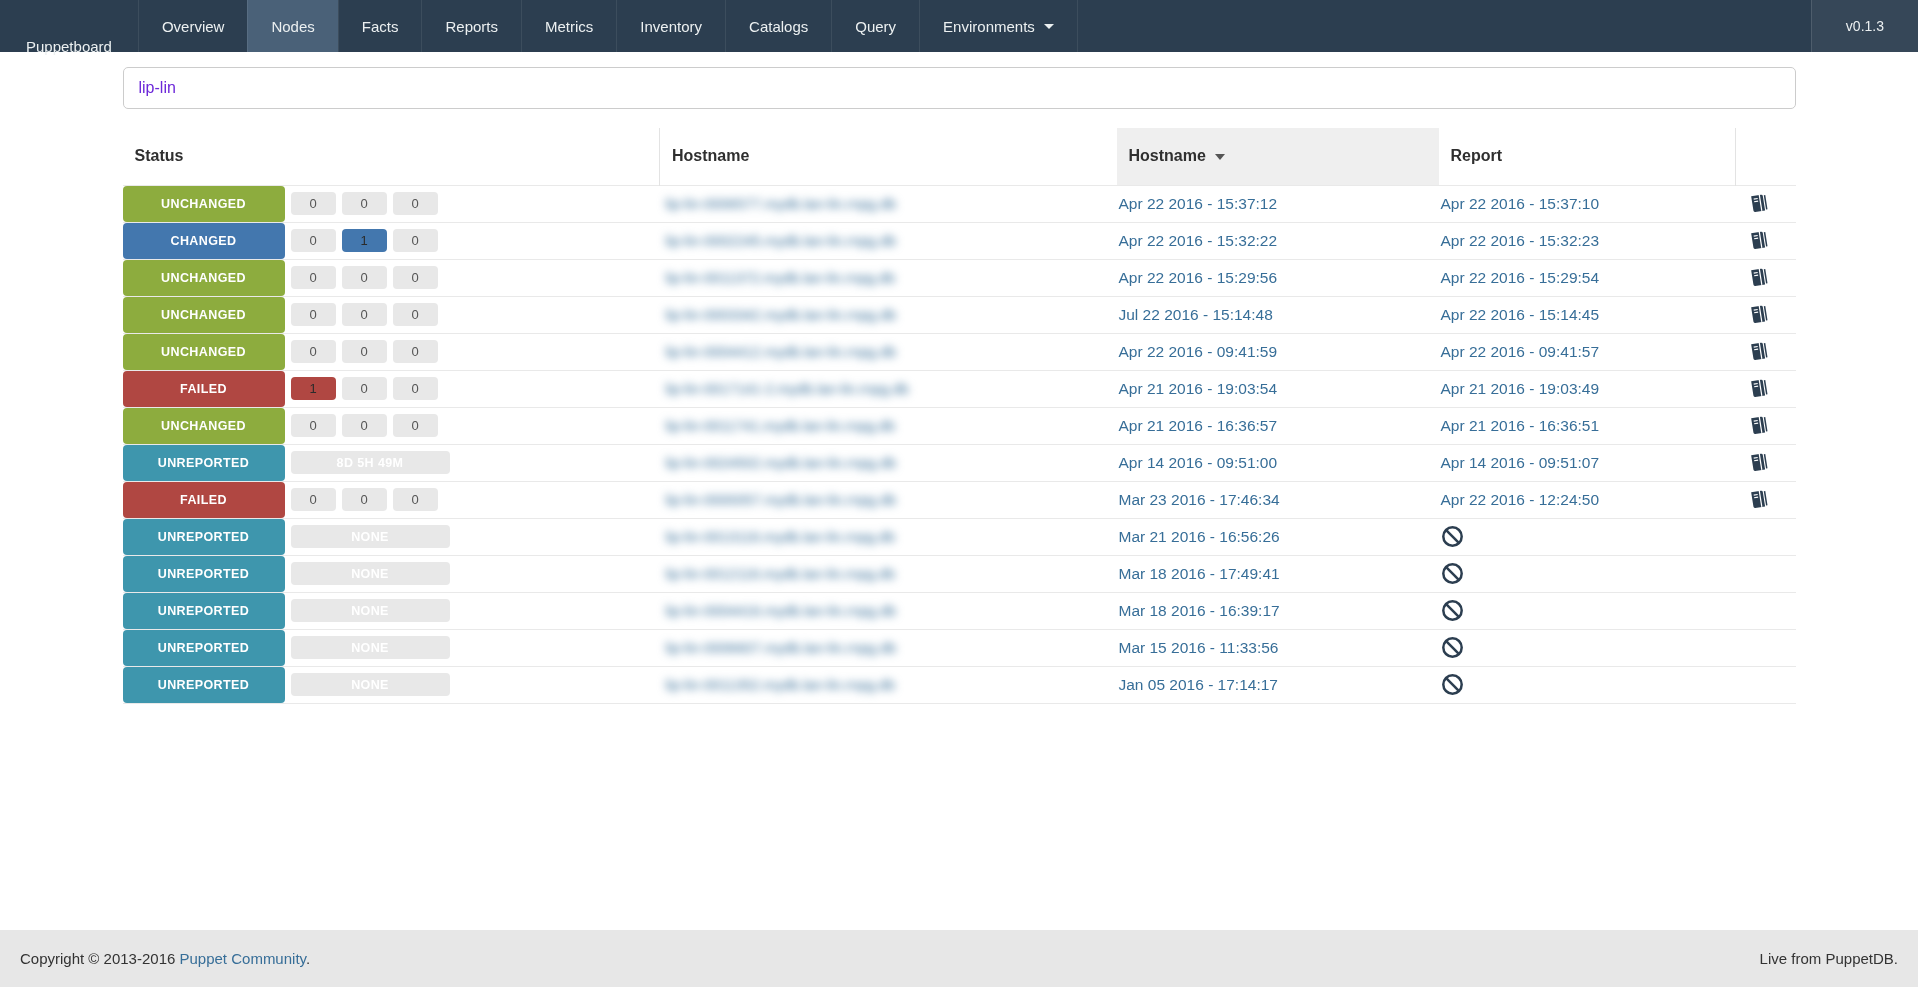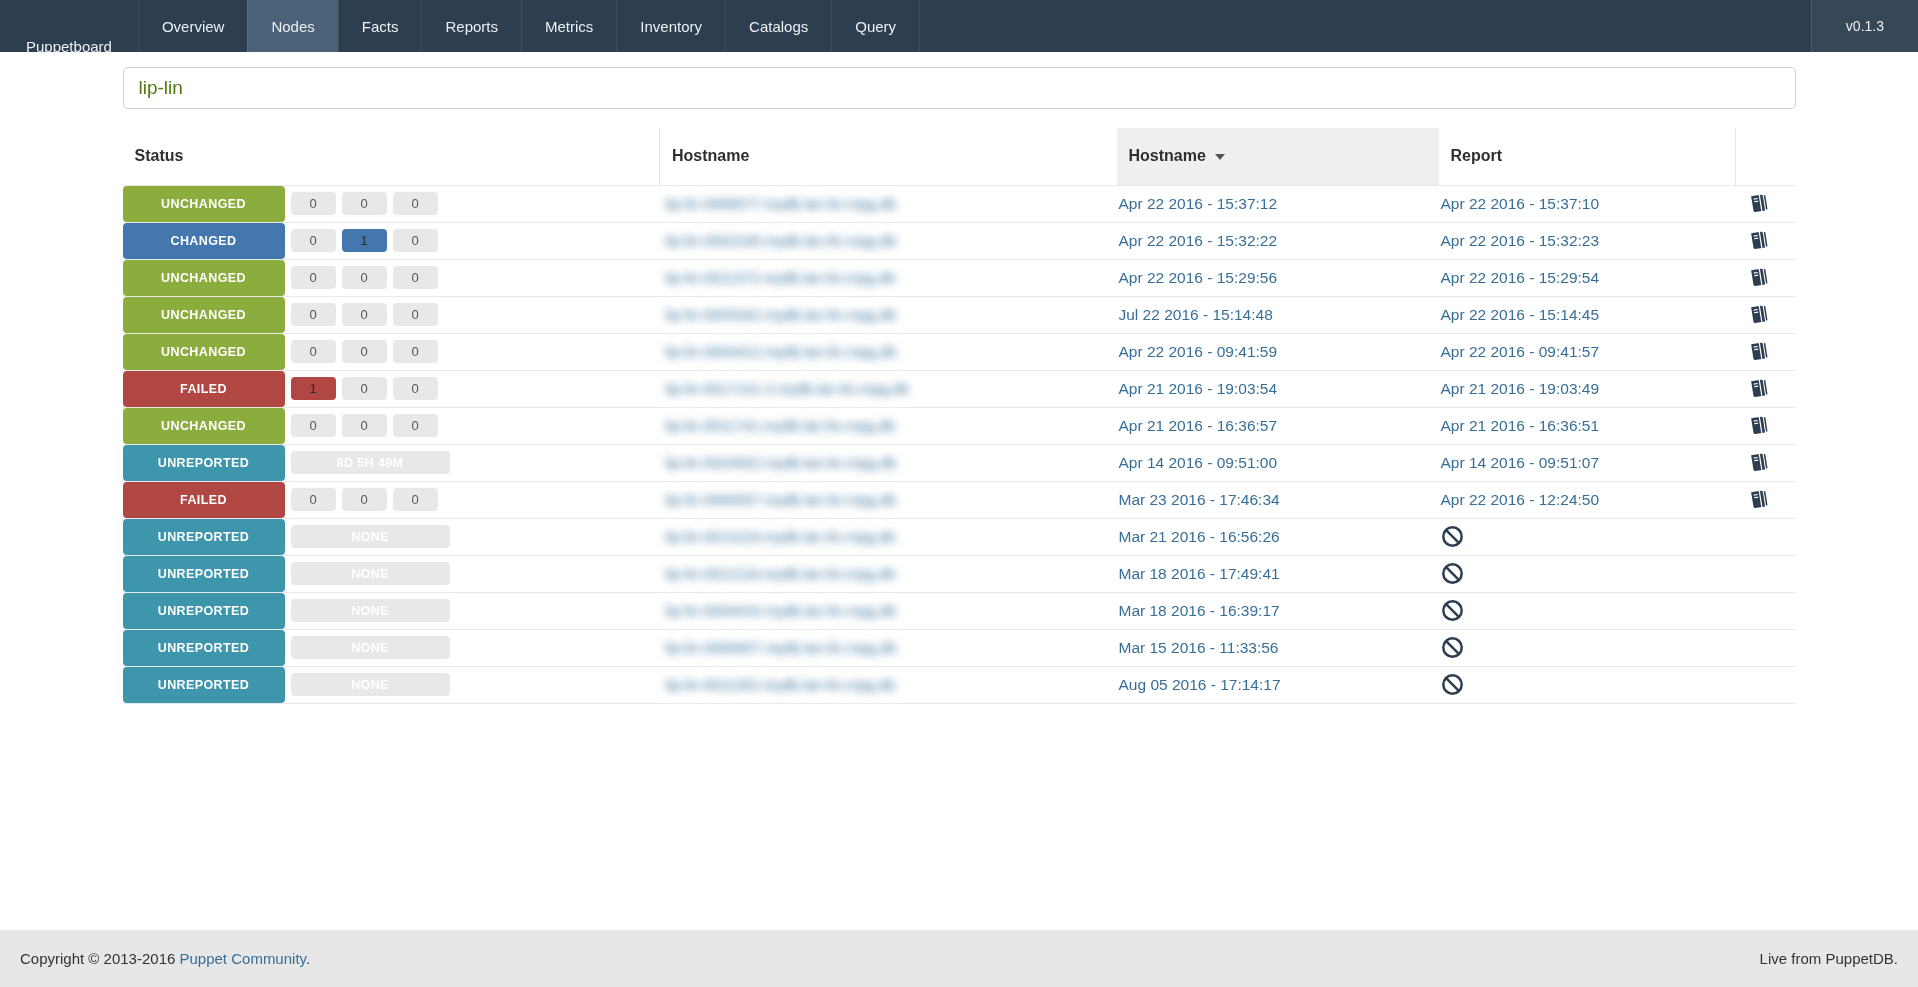--- a/index.html
+++ b/index.html
@@ -32,21 +32,21 @@
     width: 0; height: 0; display: inline-block; margin-left: 9px;
     border-left: 5px solid transparent; border-right: 5px solid transparent;
     border-top: 5px solid #ecf0f1;
   }
 
   
   .container { width: 1673px; margin: 0 auto; }
   .search-wrap { margin-top: 15px; }
   .search-input {
     width: 100%; height: 42px; border: 1px solid #ccc; border-radius: 5px;
-    padding: 0 15px; font-size: 19px; color: #4d7c0f; outline: none;
+    padding: 0 15px; font-size: 16px; color: #6d28d9; outline: none;
     font-family: "Liberation Sans", sans-serif; background: #fff;
   }
 
   
   .table-wrap { margin-top: 19px; }
   table.nodes { width: 100%; border-collapse: collapse; table-layout: fixed; }
   thead th {
     height: 57px; text-align: left; vertical-align: middle;
     font-size: 16px; font-weight: bold; color: #2f2f2f;
     padding: 0 0 0 12px; cursor: pointer;
@@ -106,20 +106,24 @@
     justify-content: space-between; padding: 0 20px; font-size: 15px; color: #333;
   }
   footer a { color: #376e98; text-decoration: none; cursor: pointer; text-align: center; }
 </style>
 </head>
 <body>
 
 <nav class="navbar">
   <div class="nav-item brand">Puppetboard</div>
   <div id="nav-items" style="display:contents"><div class="nav-item">Overview</div><div class="nav-item active">Nodes</div><div class="nav-item">Facts</div><div class="nav-item">Reports</div><div class="nav-item">Metrics</div><div class="nav-item">Inventory</div><div class="nav-item">Catalogs</div><div class="nav-item">Query</div></div>
+  <div class="nav-item">
+    <span>Environments</span>
+    <span class="caret-white"></span>
+  </div>
   <div class="nav-spacer"></div>
   <div class="nav-version">v0.1.3</div>
 </nav>
 
 <div class="container search-wrap">
   <input class="search-input" value="lip-lin" style="">
 </div>
 
 <div class="container table-wrap">
   <table class="nodes">
@@ -424,21 +428,21 @@
     <td class="cell-icon"></td>
   </tr>
 
   <tr>
     <td class="cell-status">
       <span class="badge badge-unreported">UNREPORTED</span><span class="counters">
               <span class="pill wide">NONE</span>
             </span>
     </td>
     <td class="cell-hostname"><a class="hostname-link">lip-lin-0011352.mydb.lan-lin.rnpg.db</a></td>
-    <td class="cell-catalog"><a class="time-link">Aug 05 2016 - 17:14:17</a></td>
+    <td class="cell-catalog"><a class="time-link">Jan 05 2016 - 17:14:17</a></td>
     <td class="cell-report"><span class="icon ban">
               <svg width="23" height="23" viewBox="0 0 24 24">
                 <circle cx="12" cy="12" r="9.6" fill="none" stroke="currentColor" stroke-width="2.6"></circle>
                 <line x1="5.4" y1="5.4" x2="18.6" y2="18.6" stroke="currentColor" stroke-width="2.6"></line>
               </svg>
             </span></td>
     <td class="cell-icon"></td>
   </tr>
 </tbody>
   </table>

